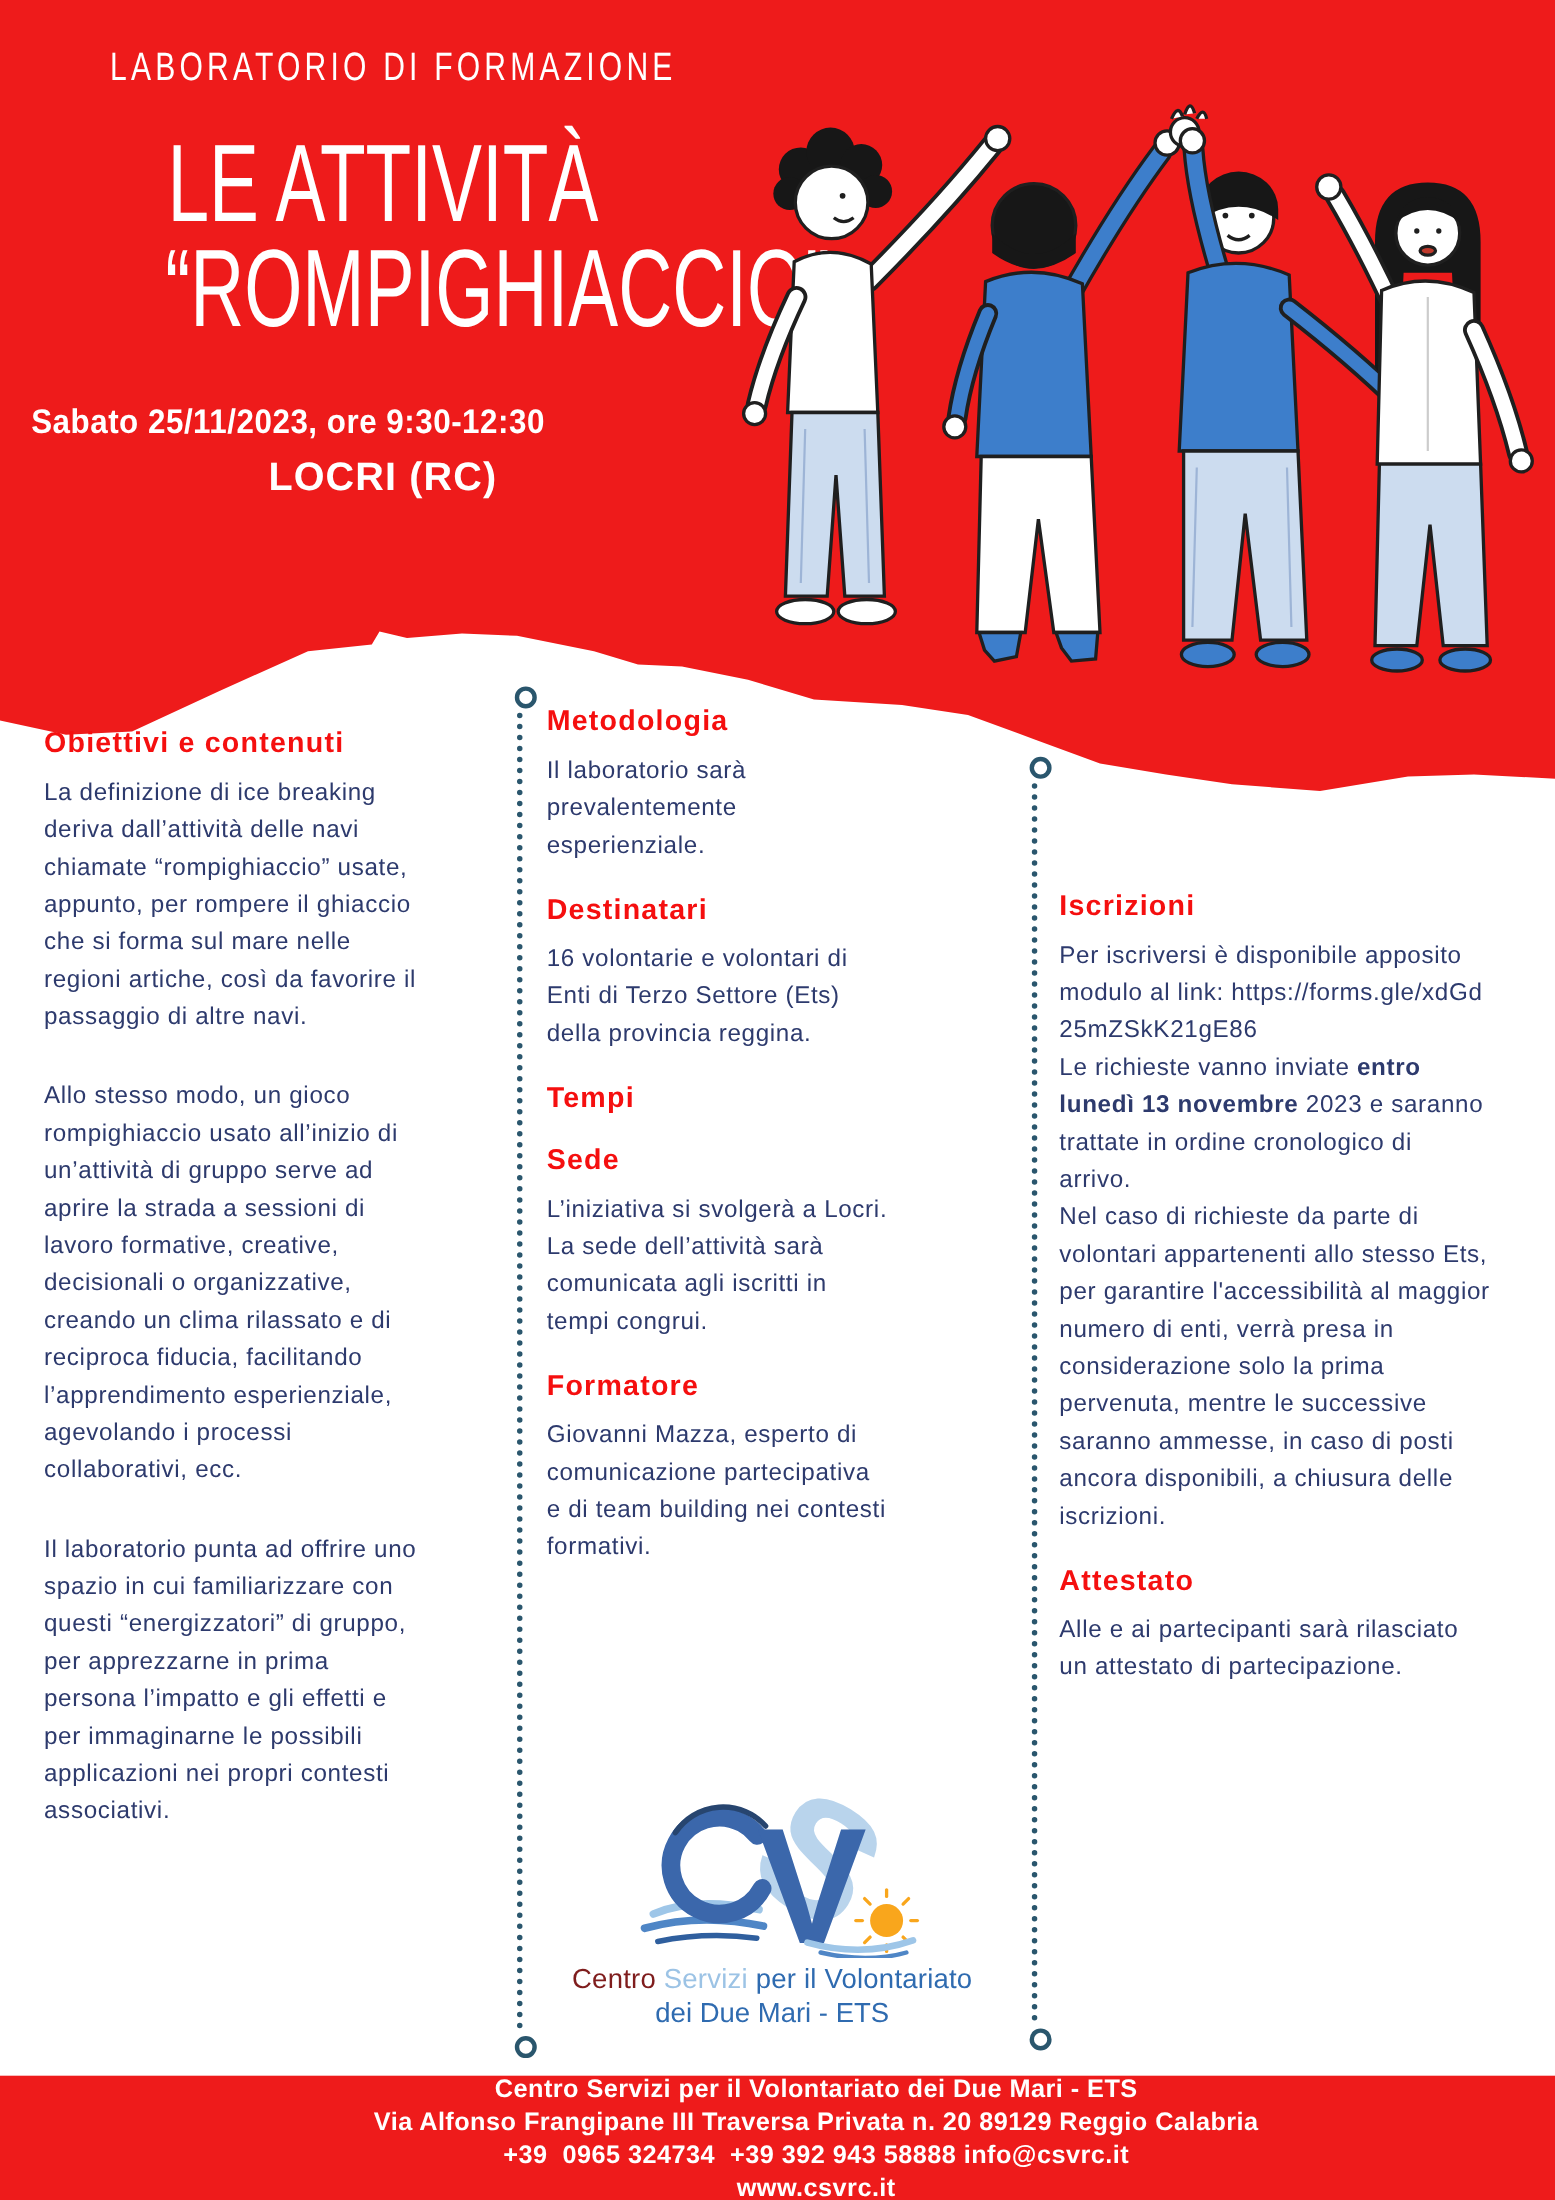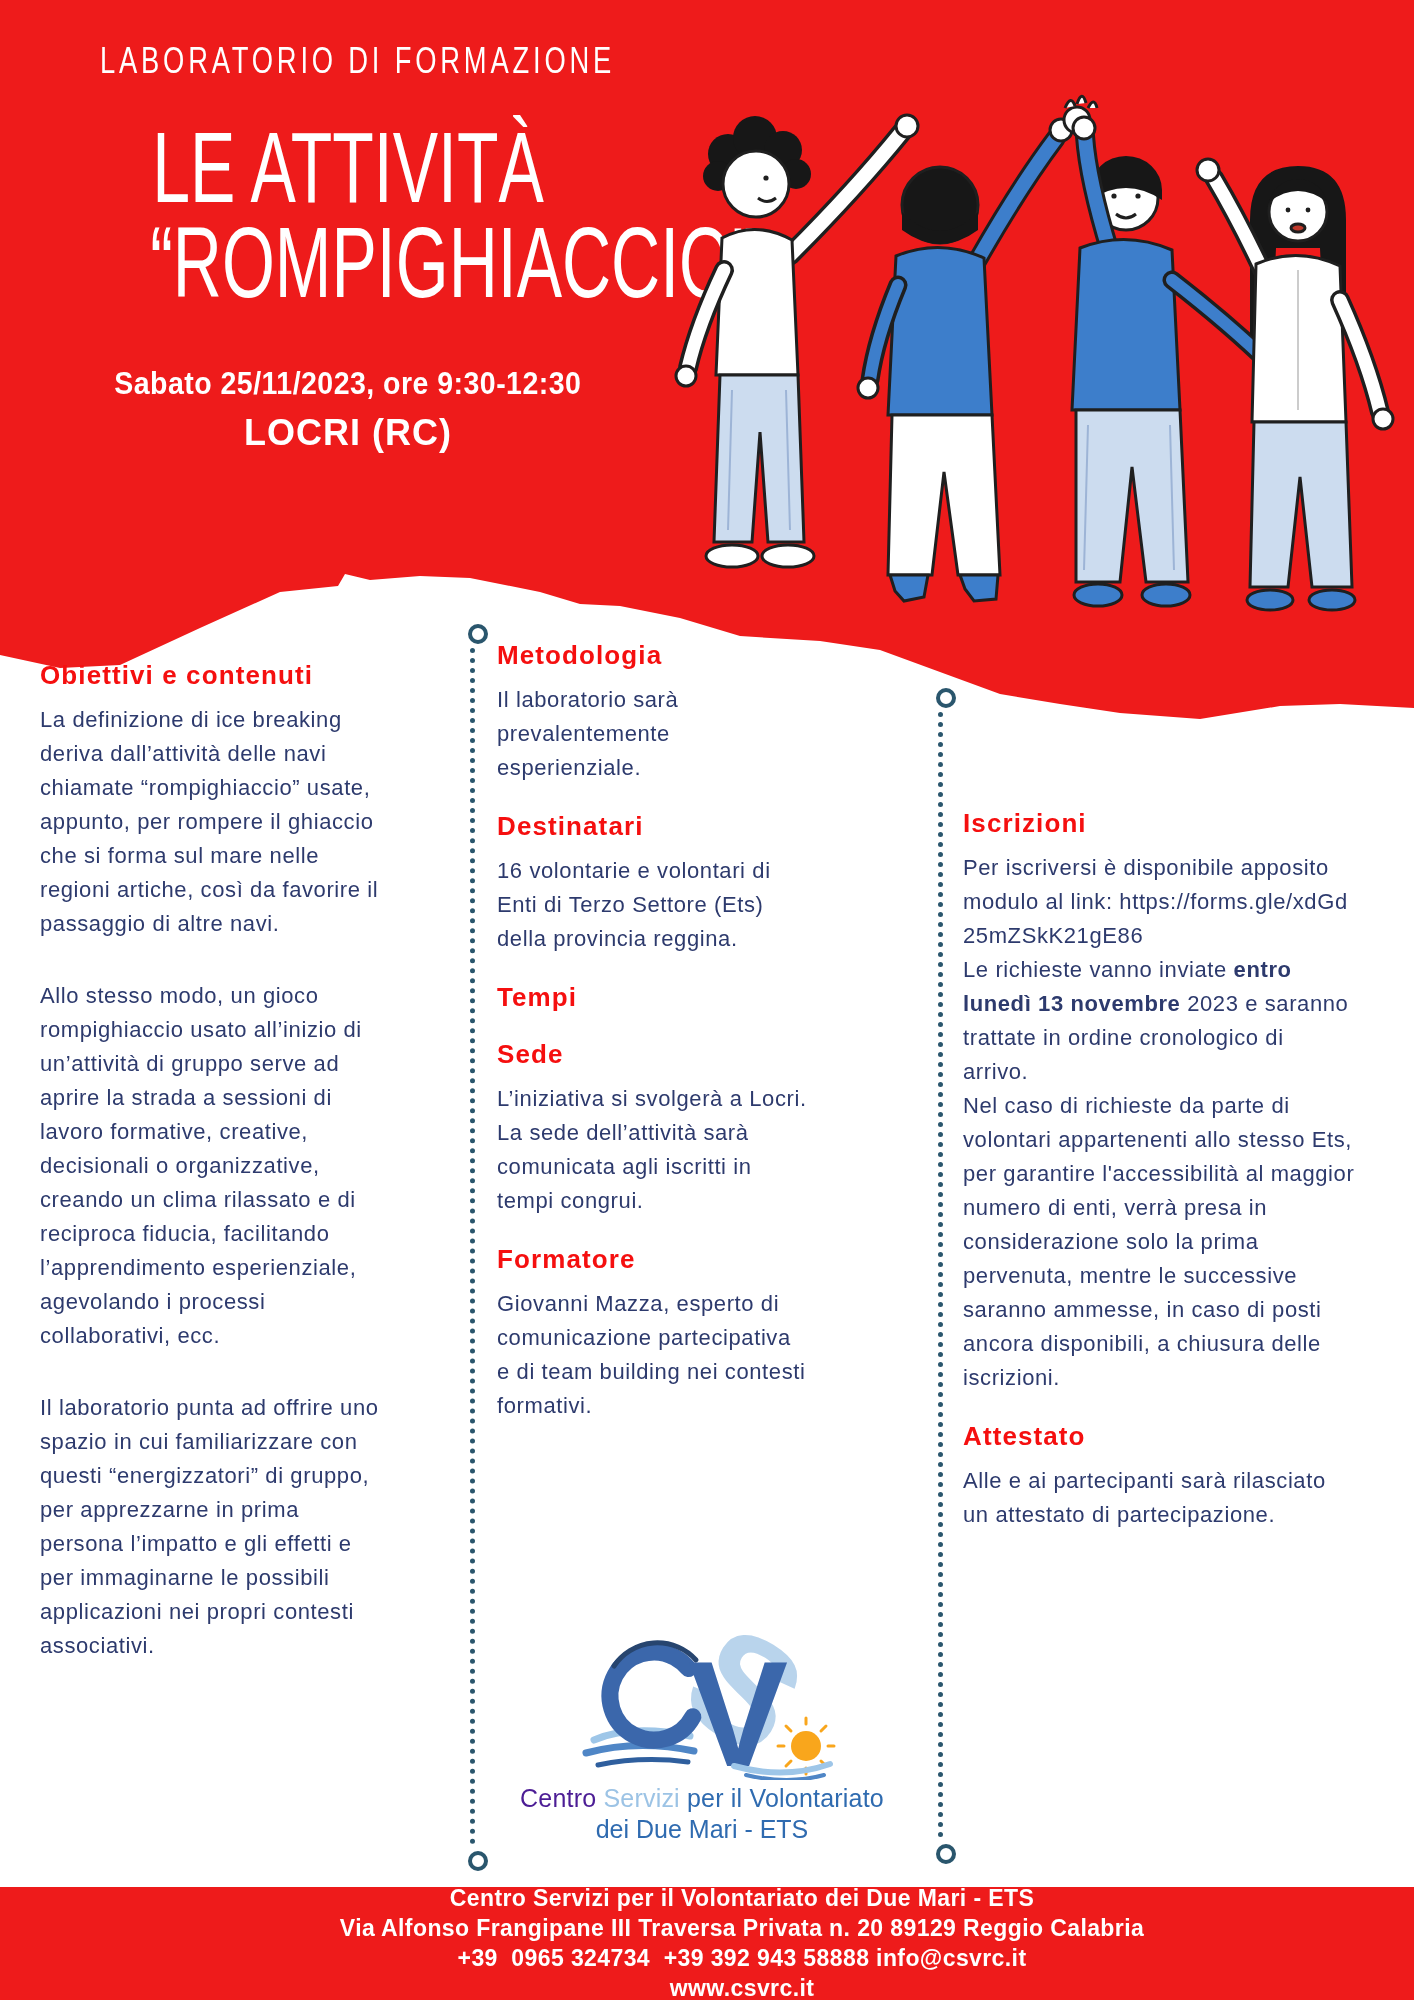--- a/index.html
+++ b/index.html
@@ -13,21 +13,21 @@
   
   .hero-svg{position:absolute; left:0; top:0;}
   .kicker{
     left:100px; top:40px; color:#fff; font-size:36px; letter-spacing:5px;
     font-weight:400; white-space:nowrap;
   }
   .kicker .cx{display:inline-block; transform:scaleX(.76); transform-origin:0 50%;}
   .title-block{left:8px; top:120px; width:680px; text-align:center; color:#fff;}
   .title-line{font-size:100px; line-height:95px; font-weight:400; white-space:nowrap;}
   .title-line .cx{display:inline-block; transform:scaleX(.68); transform-origin:50% 50%;}
-  .datetime{left:8px; top:366px; width:680px; text-align:center; color:#fff;
+  .datetime{left:8px; top:366px; width:680px; color:#fff;
     font-weight:700; font-size:31px; letter-spacing:.5px;}
   .datetime .cx{display:inline-block; transform:scaleX(.92); transform-origin:50% 50%; white-space:nowrap;}
   .place{left:8px; top:412px; width:680px; text-align:center; color:#fff;
     font-weight:700; font-size:36px; letter-spacing:1px;}
   
   .col{position:absolute; color:#2d3a6d;}
   .col1{left:40px; top:660px; width:345px;}
   .col2{left:497px; top:640px; width:310px;}
   .col3{left:963px; top:808px; width:392px;}
   .sec{margin-bottom:26px;}
@@ -41,21 +41,21 @@
   .divider{position:absolute; width:0; border-left:5px dotted #2a566d;}
   .div-left{left:470px; top:648px; height:1197px;}
   .div-right{left:938px; top:712px; height:1126px;}
   .div-dot{position:absolute; left:-7.5px; width:12px; height:12px;
     border:4px solid #2a566d; border-radius:50%; background:#fff;}
   .dot-top{top:-24px;} .dot-bottom{bottom:-26px;}
   
   .logo{left:482px; top:1608px; width:440px; text-align:center;}
   .logo-text1{font-size:25px; font-weight:500; letter-spacing:.2px; white-space:nowrap;}
   .logo-text2{font-size:25px; font-weight:500; color:#2f6bb0; margin-top:2px;}
-  .lg-dark{color:#4c1d95;} .lg-light{color:#9cc3e5;} .lg-mid{color:#2f6bb0;}
+  .lg-dark{color:#7f1d1d;} .lg-light{color:#9cc3e5;} .lg-mid{color:#2f6bb0;}
   
   .footer{left:0; top:1887px; width:1414px; height:113px; background:#ee1b1b;
     color:#fff; display:flex; flex-direction:column; align-items:center;
     justify-content:center; gap:3px;padding-left:35px;}
   .f-line{font-size:23px; font-weight:700; letter-spacing:.4px; white-space:pre-wrap;}
 </style>
 </head>
 <body>
 
 <div class="page">

